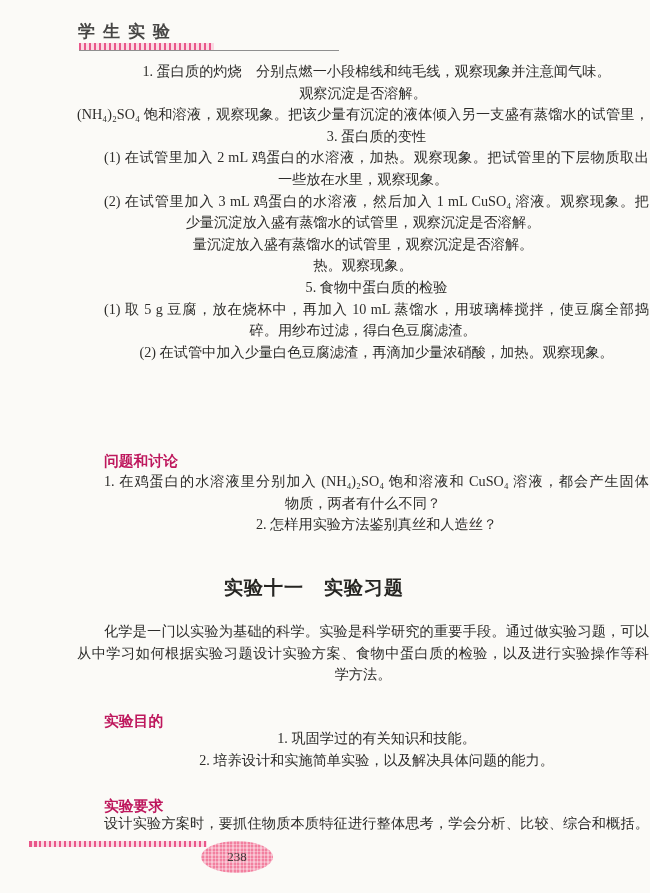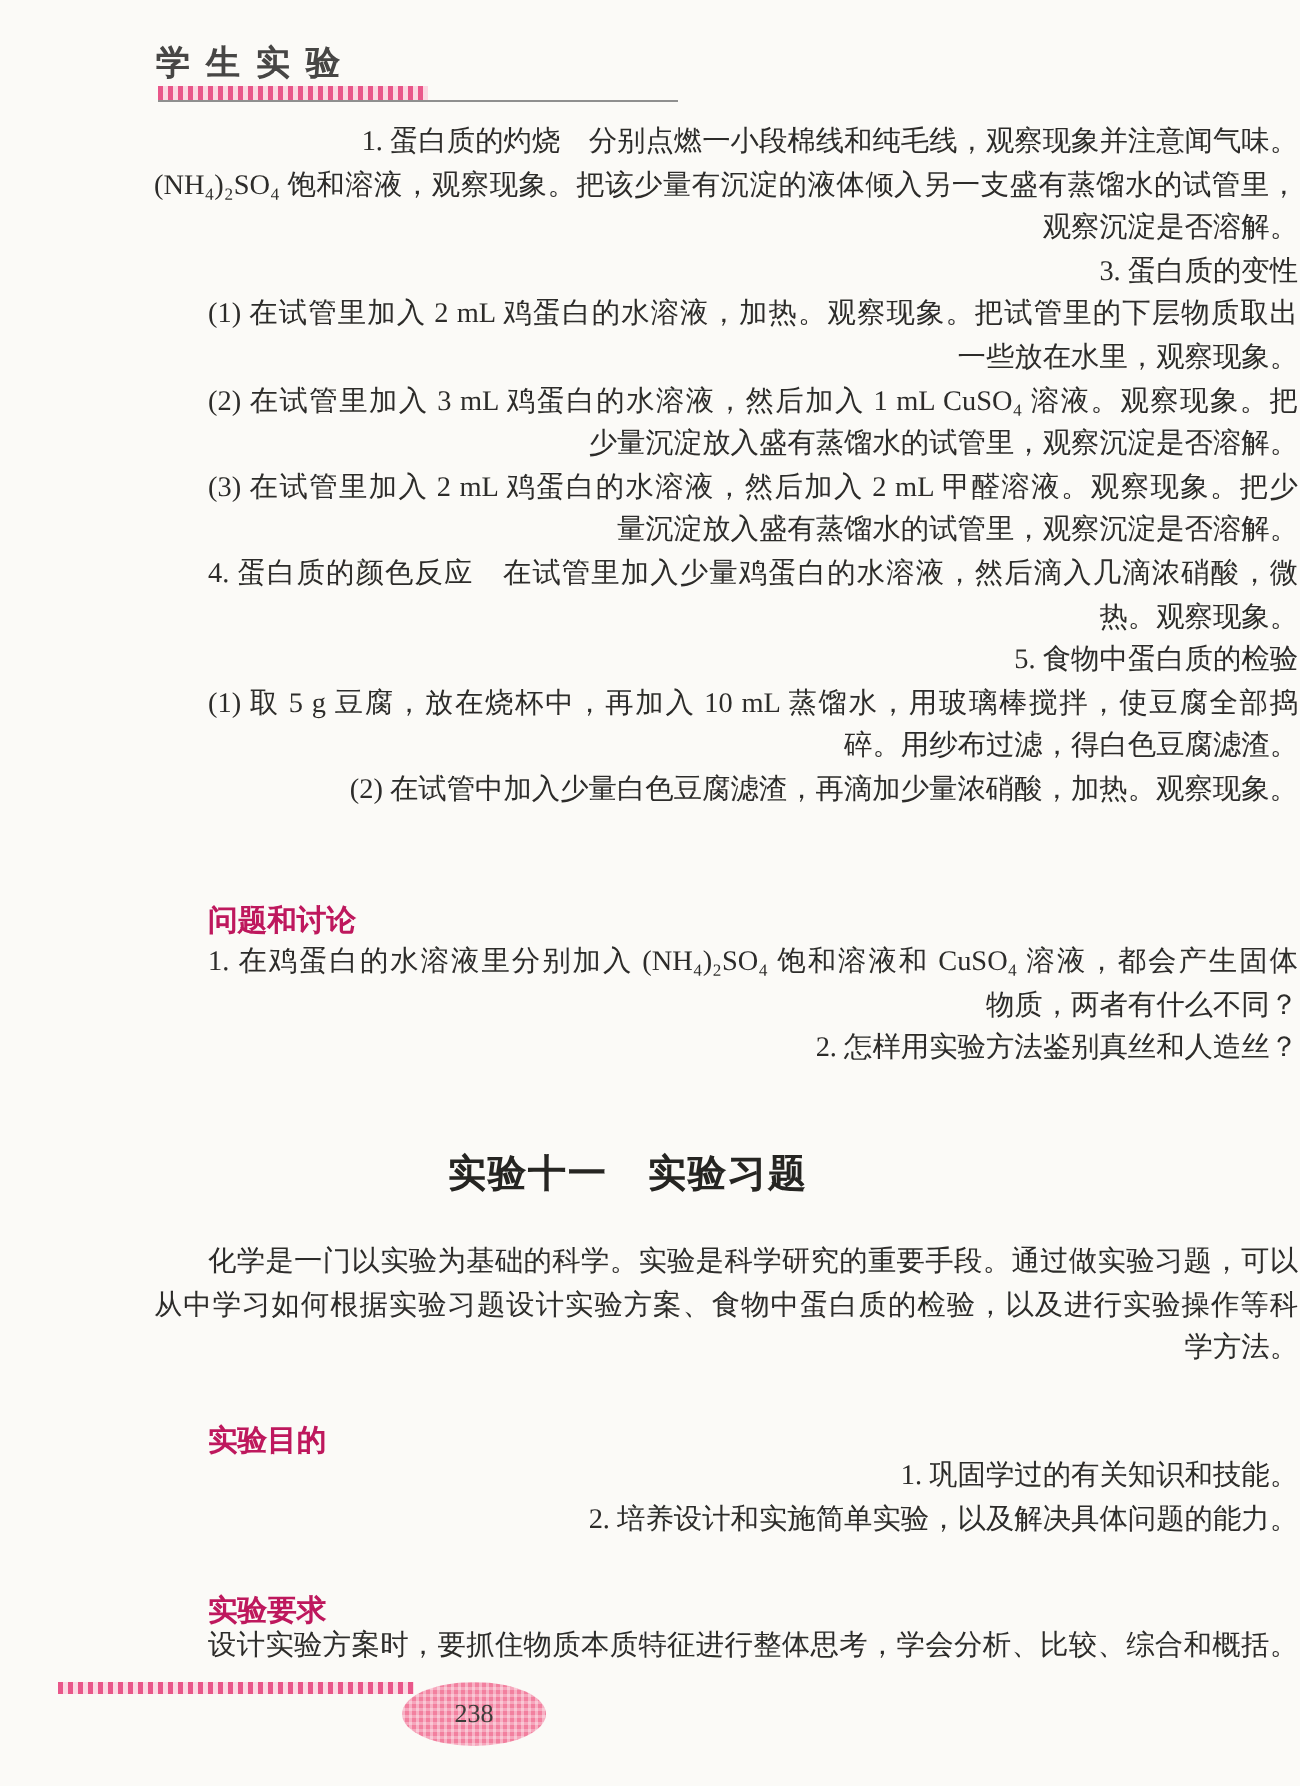--- a/index.html
+++ b/index.html
@@ -18,21 +18,21 @@
     font-weight:bold;font-size:17px;letter-spacing:8px;color:#474645;
   }
   .hdr-bar{
     left:50px;top:43px;width:135px;height:7px;
     background:repeating-linear-gradient(90deg,#e9578a 0 2.5px,#fbd9e3 2.5px 5px);
   }
   .hdr-line{left:50px;top:50px;width:260px;height:1px;background:#8f8f8f;}
 
   
   .block{left:48px;width:572px;font-size:14.2px;line-height:21.6px;}
-  .ln{text-align:right;}
+  .ln{text-align:center;}
   .ln.fill{text-align:justify;text-align-last:justify;}
   .ln.ind{text-indent:27px;}
 
   .sect-head{
     left:75px;
     font-family:"DejaVu Sans","Liberation Sans",sans-serif;
     font-weight:bold;font-size:14.8px;color:#be185d;line-height:21.6px;
   }
 
   .big-title{
@@ -60,30 +60,28 @@
 <body>
 
 <div>
 
   <div class="abs hdr-title">学生实验</div>
   <div class="abs hdr-bar"></div>
   <div class="abs hdr-line"></div>
 
   <div class="abs block" style="top:61px;">
     <div class="ln ind">1. 蛋白质的灼烧　分别点燃一小段棉线和纯毛线，观察现象并注意闻气味。</div>
+    <div class="ln">观察沉淀是否溶解。</div>
     <div class="ln fill">(NH₄)₂SO₄ 饱和溶液，观察现象。把该少量有沉淀的液体倾入另一支盛有蒸馏水的试管里，</div>
-    <div class="ln">观察沉淀是否溶解。</div>
     <div class="ln ind">3. 蛋白质的变性</div>
     <div class="ln ind fill">(1) 在试管里加入 2 mL 鸡蛋白的水溶液，加热。观察现象。把试管里的下层物质取出</div>
     <div class="ln">一些放在水里，观察现象。</div>
     <div class="ln ind fill">(2) 在试管里加入 3 mL 鸡蛋白的水溶液，然后加入 1 mL CuSO₄ 溶液。观察现象。把</div>
     <div class="ln">少量沉淀放入盛有蒸馏水的试管里，观察沉淀是否溶解。</div>
-    <div class="ln ind fill">(3) 在试管里加入 2 mL 鸡蛋白的水溶液，然后加入 2 mL 甲醛溶液。观察现象。把少</div>
     <div class="ln">量沉淀放入盛有蒸馏水的试管里，观察沉淀是否溶解。</div>
-    <div class="ln ind fill">4. 蛋白质的颜色反应　在试管里加入少量鸡蛋白的水溶液，然后滴入几滴浓硝酸，微</div>
     <div class="ln">热。观察现象。</div>
     <div class="ln ind">5. 食物中蛋白质的检验</div>
     <div class="ln ind fill">(1) 取 5 g 豆腐，放在烧杯中，再加入 10 mL 蒸馏水，用玻璃棒搅拌，使豆腐全部捣</div>
     <div class="ln">碎。用纱布过滤，得白色豆腐滤渣。</div>
     <div class="ln ind">(2) 在试管中加入少量白色豆腐滤渣，再滴加少量浓硝酸，加热。观察现象。</div>
   </div>
 
   <div class="abs sect-head" style="top:450px;">问题和讨论</div>
   <div class="abs block" style="top:471px;">
     <div class="ln ind fill">1. 在鸡蛋白的水溶液里分别加入 (NH₄)₂SO₄ 饱和溶液和 CuSO₄ 溶液，都会产生固体</div>

